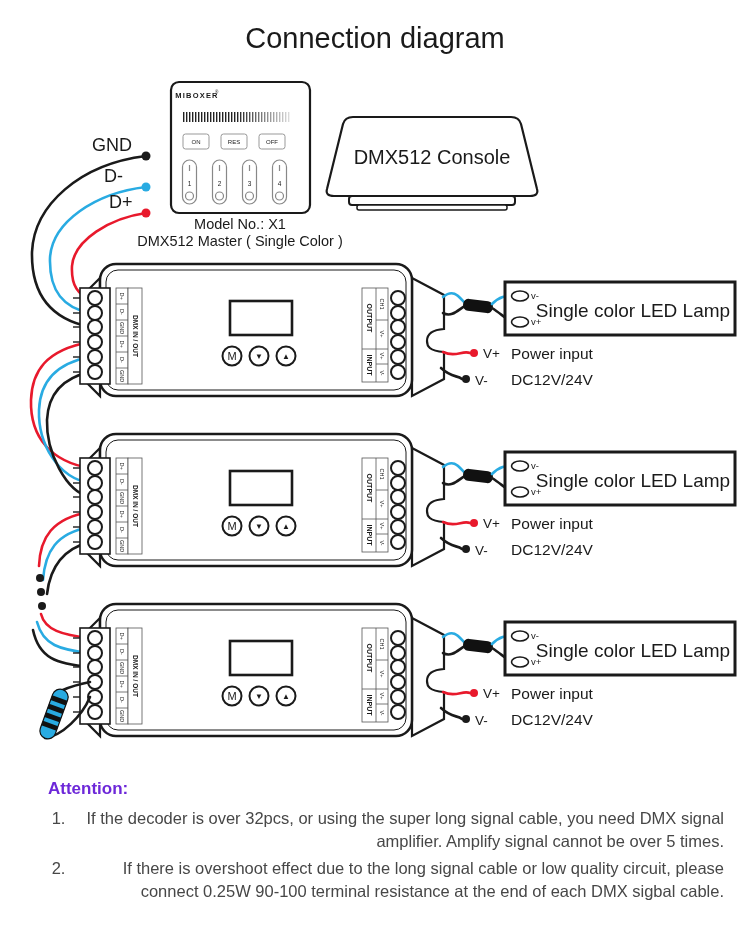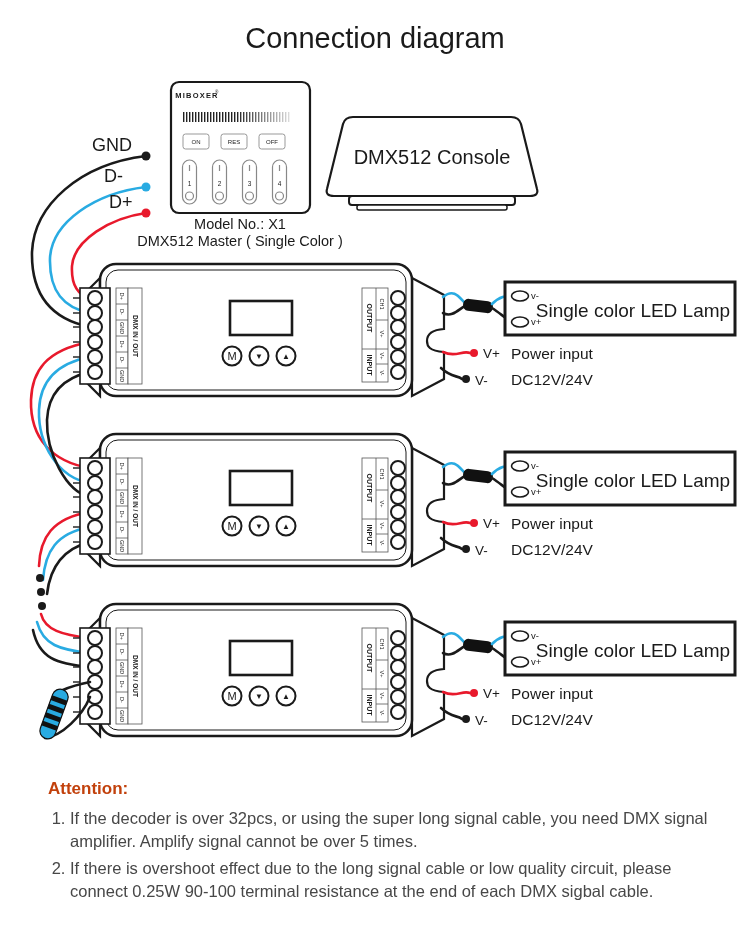--- a/index.html
+++ b/index.html
@@ -1,21 +1,21 @@
 <!DOCTYPE html>
 <html><head>
 <meta charset="utf-8">
 <style>
   html,body{margin:0;padding:0;background:#ffffff;}
   body{width:750px;height:937px;position:relative;font-family:"Liberation Sans","DejaVu Sans",sans-serif;overflow:hidden;}
   svg{position:absolute;top:0;left:0;font-family:"Liberation Sans","DejaVu Sans",sans-serif;}
   .attention{position:absolute;top:779px;left:48px;right:26px;color:#3d3d3d;}
-  .attention h2{font-size:17px;margin:0 0 8px 0;color:#c2410c;font-weight:bold;}
+  .attention h2{font-size:17px;margin:0 0 8px 0;color:#6d28d9;font-weight:bold;}
   .attention ol{margin:0;padding-left:22px;font-size:16.5px;line-height:1.42;color:#474747;}
-  .attention li{margin-bottom:3px;}
+  .attention li{margin-bottom:3px;text-align:right;}
   text{fill:#1a1a1a;}
   .wire{fill:none;stroke-linecap:round;stroke-width:2.6;}
   .outline{fill:#ffffff;stroke:#1a1a1a;}
 </style>
 </head>
 <body>
 
 <svg width="750" height="770" viewBox="0 0 750 770">
   <defs>
     <pattern id="bars" width="3" height="10" patternUnits="userSpaceOnUse">

